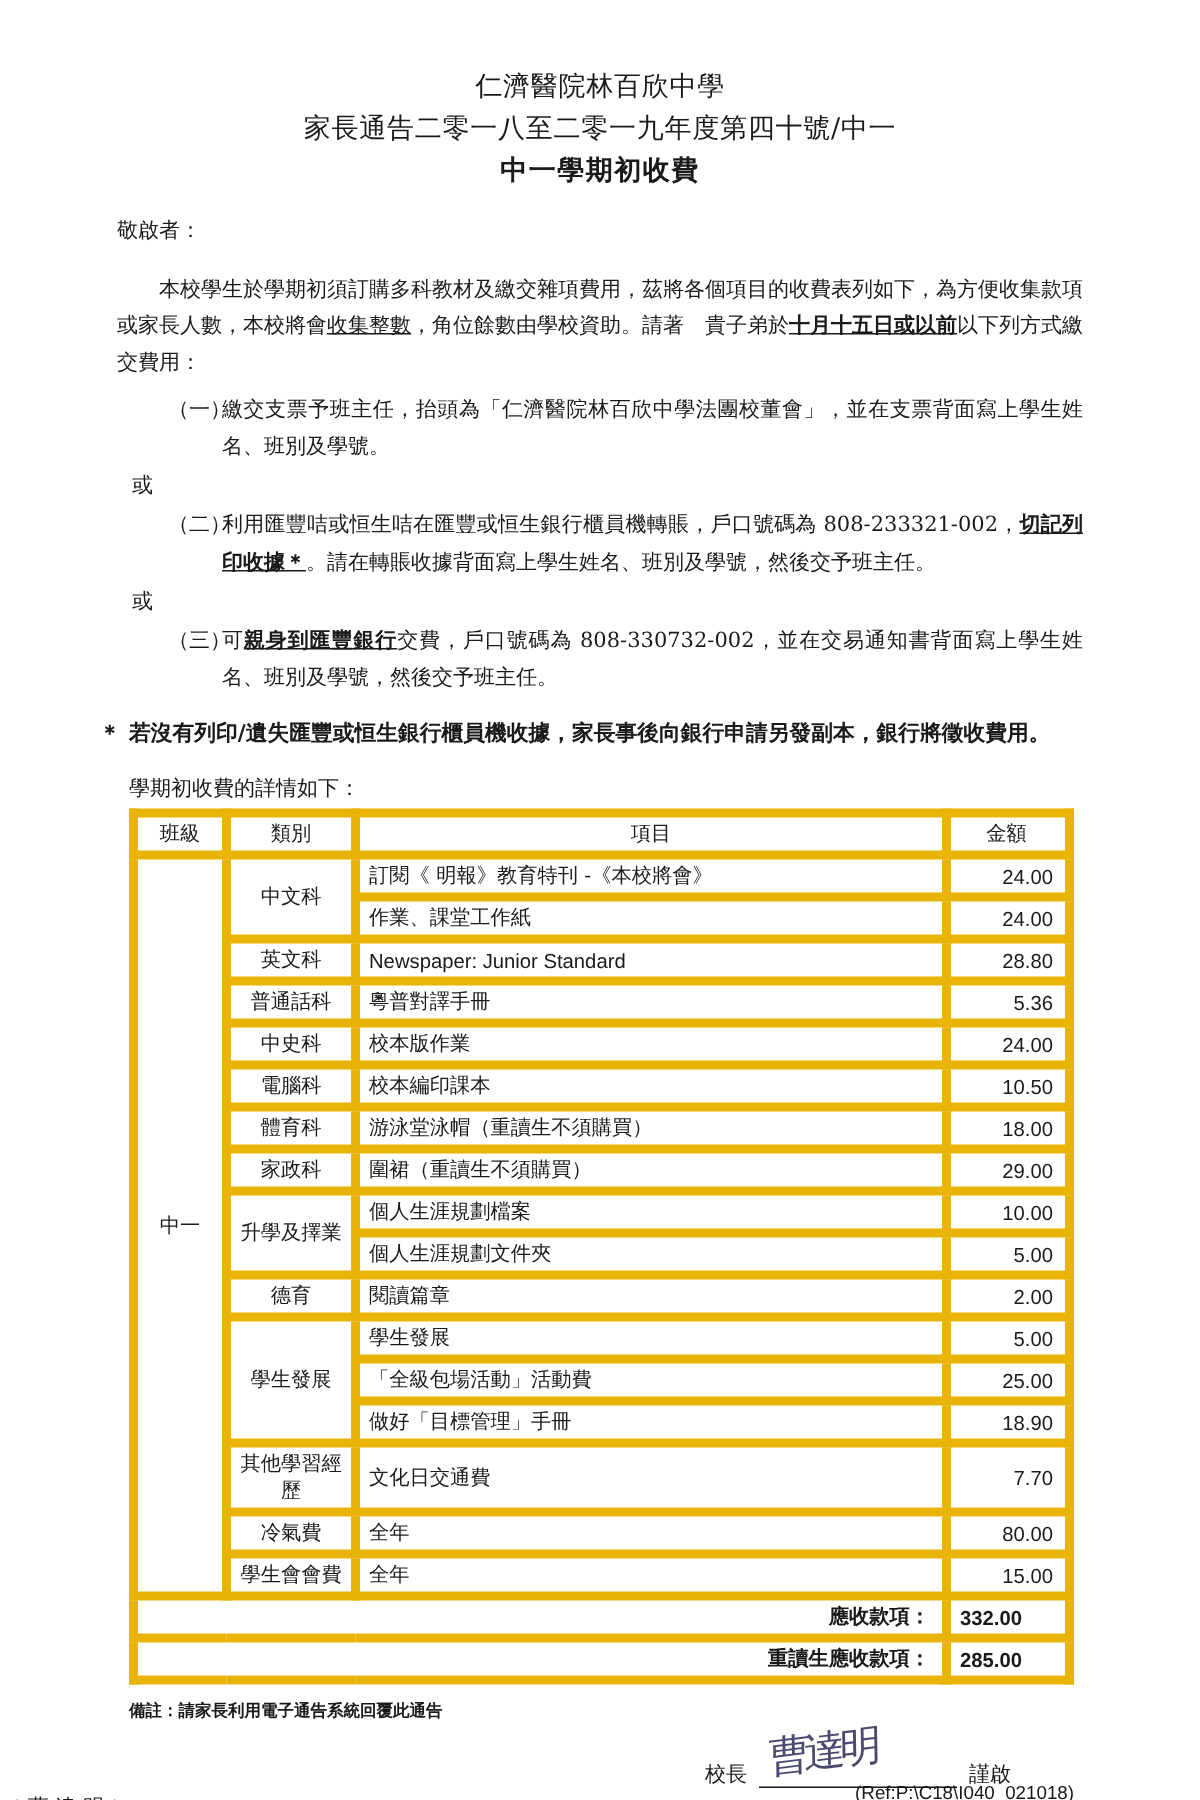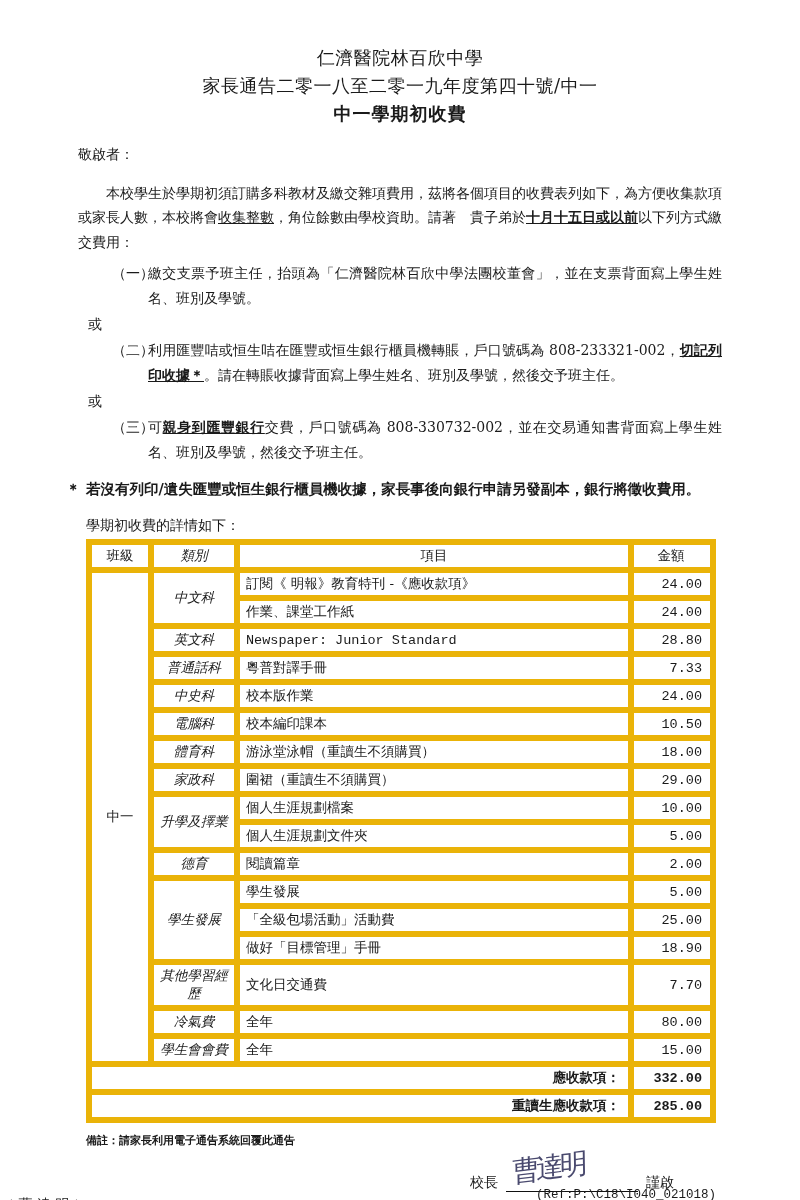--- a/index.html
+++ b/index.html
@@ -102,40 +102,38 @@
     font-weight: normal;
     text-align: center;
   }
   .col-class {
     width: 62px;
     text-align: center;
   }
   .col-cat {
     width: 86px;
     text-align: center;
-    font-style: italic;
   }
   .col-item {
     text-align: left;
   }
   .col-amt {
     width: 82px;
     text-align: right;
     padding-right: 8px !important;
   }
   .amt-head {
     text-align: center !important;
   }
   .total-label {
     text-align: right;
     padding-right: 8px !important;
     font-weight: bold;
   }
   .total-amt {
-    text-align: right;
     padding-right: 8px !important;
     font-weight: bold;
   }
   .remark {
     margin: 10px 0 0 86px;
     font-size: 11px;
     font-weight: bold;
   }
   .closing {
     margin: 26px 0 0 78px;
@@ -177,21 +175,21 @@
     font-size: 14px;
   }
   .ref {
     position: absolute;
     right: 84px;
     bottom: 42px;
     font-size: 12.5px;
     font-family: "DejaVu Serif", serif;
   }
   .latin {
-    font-family: Liberation Mono, monospace;
+    font-family: Liberation Sans, sans-serif;
   }
 </style>
 </head>
 <body>
 
 <div class="page">
 
   <div class="header">
     <div>仁濟醫院林百欣中學</div>
     <div>家長通告二零一八至二零一九年度第四十號/中一</div>
@@ -241,36 +239,36 @@
         <th class="col-class">班級</th>
         <th class="col-cat">類別</th>
         <th class="col-item">項目</th>
         <th class="col-amt amt-head">金額</th>
       </tr>
     </thead>
     <tbody>
         <tr>
           <td class="col-class" rowspan="17">中一</td>
           <td class="col-cat" rowspan="2">中文科</td>
-          <td class="col-item">訂閱《 明報》教育特刊 -《應收款項》</td>
+          <td class="col-item">訂閱《 明報》教育特刊 -《本校將會》</td>
           <td class="col-amt latin">24.00</td>
         </tr>
         <tr>
           <td class="col-item">作業、課堂工作紙</td>
           <td class="col-amt latin">24.00</td>
         </tr>
         <tr>
           <td class="col-cat">英文科</td>
           <td class="col-item latin">Newspaper: Junior Standard</td>
           <td class="col-amt latin">28.80</td>
         </tr>
         <tr>
           <td class="col-cat">普通話科</td>
           <td class="col-item">粵普對譯手冊</td>
-          <td class="col-amt latin">7.33</td>
+          <td class="col-amt latin">5.36</td>
         </tr>
         <tr>
           <td class="col-cat">中史科</td>
           <td class="col-item">校本版作業</td>
           <td class="col-amt latin">24.00</td>
         </tr>
         <tr>
           <td class="col-cat">電腦科</td>
           <td class="col-item">校本編印課本</td>
           <td class="col-amt latin">10.50</td>

